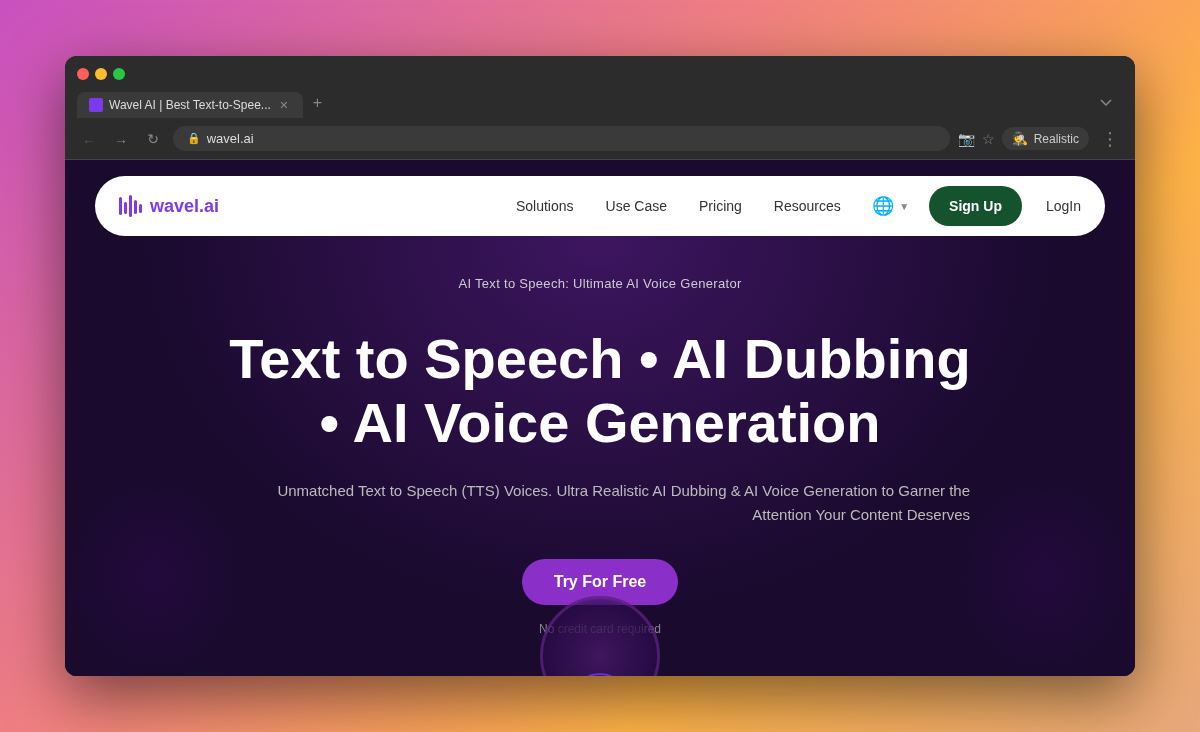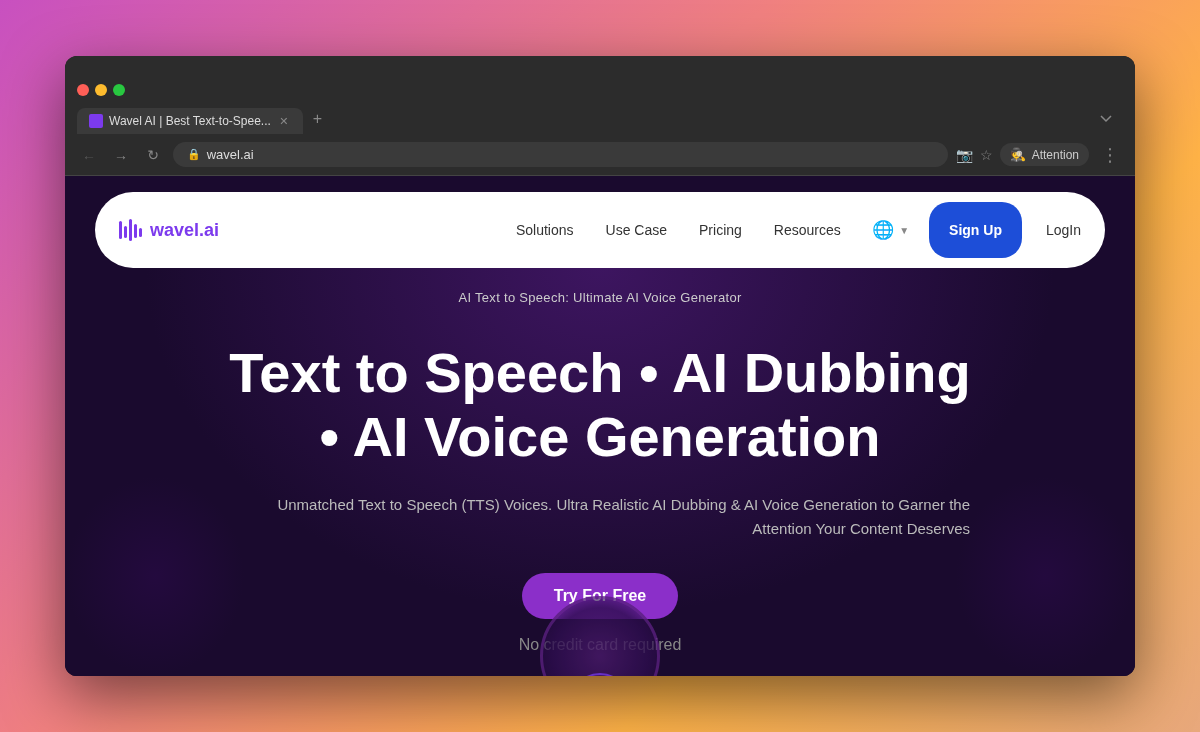--- a/index.html
+++ b/index.html
@@ -22,21 +22,21 @@
       border-radius: 12px;
       overflow: hidden;
       box-shadow: 0 20px 60px rgba(0,0,0,0.5);
       display: flex;
       flex-direction: column;
     }
 
     
     .browser-chrome {
       background: #2c2c2c;
-      padding: 28px 12px 0;
+      padding: 12px 12px 0;
       flex-shrink: 0;
     }
 
     .traffic-lights {
       display: flex;
       gap: 6px;
       margin-bottom: 8px;
     }
 
     .traffic-light {
@@ -246,25 +246,25 @@
       padding: 4px 8px;
       border-radius: 4px;
     }
 
     .lang-chevron {
       font-size: 10px;
       color: #888;
     }
 
     .signup-btn {
-      background: #1d4ed8;
+      background: #14532d;
       color: white;
       border: none;
       border-radius: 20px;
-      padding: 20px 20px;
+      padding: 12px 20px;
       font-size: 14px;
       font-weight: 600;
       cursor: pointer;
     }
 
     .login-btn {
       background: none;
       border: none;
       color: #333;
       font-size: 14px;
@@ -317,21 +317,21 @@
       border: none;
       border-radius: 25px;
       padding: 14px 32px;
       font-size: 16px;
       font-weight: 600;
       cursor: pointer;
       margin-bottom: 10px;
     }
 
     .no-credit {
-      font-size: 16px;
+      font-size: 12px;
       color: #888;
       margin-top: 7px;
     }
 
     
     .bottom-deco {
       position: absolute;
       bottom: -40px;
       left: 50%;
       transform: translateX(-50%);
@@ -417,21 +417,21 @@
       <span style="flex:1;font-size:13px;color:#ddd;">wavel.ai</span>
     </div>
 
     <div class="address-icons">
       <span style="font-size:14px;color:#888;">📷</span>
       <span style="font-size:14px;color:#888;">☆</span>
     </div>
 
     <div class="incognito-badge">
       <span style="font-size:13px;">🕵</span>
-      <span>Attention</span>
+      <span>Realistic</span>
     </div>
 
     <div class="menu-dots">⋮</div>
   </div>
 
   <div class="page-content">
 
     <div class="navbar">
       <div class="logo">
         <div class="logo-icon">

